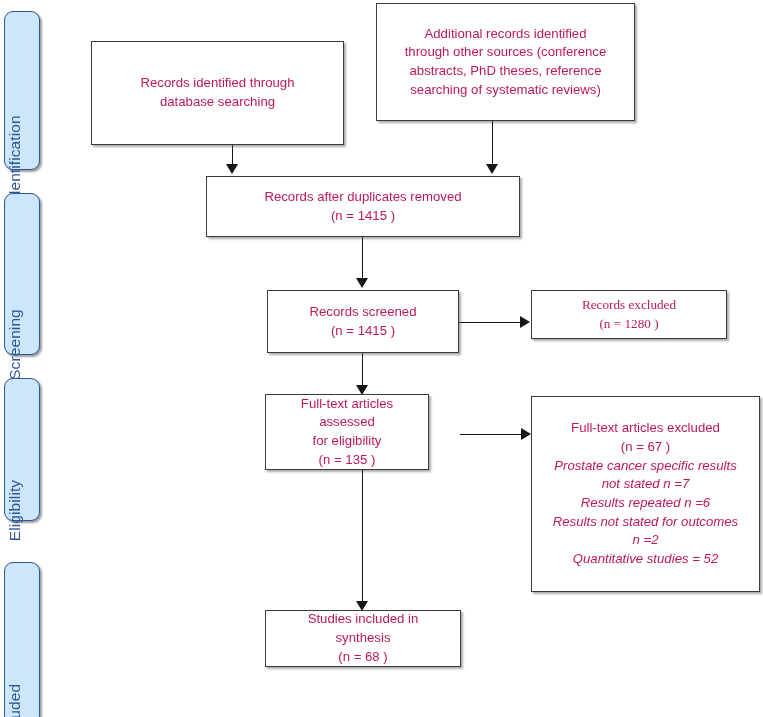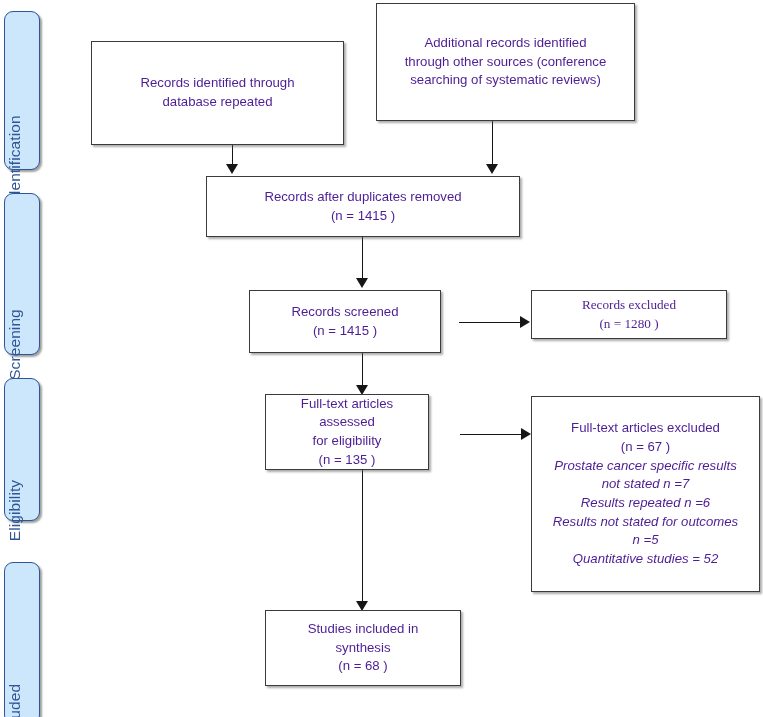--- a/index.html
+++ b/index.html
@@ -50,21 +50,21 @@
     box-shadow: 2px 2px 2px rgba(90,90,90,0.5);
     display: flex;
     align-items: center;
     justify-content: center;
   }
   .flow-box-text {
     width: 100%;
     text-align: center;
     font-size: 13.2px;
     line-height: 1.42;
-    color: #4c1d95;
+    color: #be185d;
     padding: 0 6px;
     box-sizing: border-box;
   }
   .flow-box-text .it {
     display: block;
     font-style: italic;
   }
   .flow-box-text .rm {
     display: block;
   }
@@ -135,40 +135,41 @@
 
   <div class="conn-h" style="left:460px; top:434px; width:62px;"></div>
   <div class="arrow-right" style="left:521px; top:428px;"></div>
 
   <div class="conn-v" style="left:362px; top:470px; height:133px;"></div>
   <div class="arrow-down" style="left:356px; top:601px;"></div>
 
   <div class="flow-box" style="left:91px; top:41px; width:253px; height:104px;">
     <div class="flow-box-text">
       <span class="rm">Records identified through</span>
-      <span class="rm">database repeated</span>
+      <span class="rm">database searching</span>
     </div>
   </div>
 
   <div class="flow-box" style="left:376px; top:3px; width:259px; height:118px;">
     <div class="flow-box-text">
       <span class="rm">Additional records identified</span>
       <span class="rm">through other sources (conference</span>
+      <span class="rm">abstracts, PhD theses, reference</span>
       <span class="rm">searching of systematic reviews)</span>
     </div>
   </div>
 
   <div class="flow-box" style="left:206px; top:176px; width:314px; height:61px;justify-content:center;">
     <div class="flow-box-text">
       <span class="rm">Records after duplicates removed</span>
       <span class="rm">(n =  1415 )</span>
     </div>
   </div>
 
-  <div class="flow-box" style="left:249px; top:290px; width:192px; height:63px;">
+  <div class="flow-box" style="left:267px; top:290px; width:192px; height:63px;">
     <div class="flow-box-text">
       <span class="rm">Records screened</span>
       <span class="rm">(n =  1415 )</span>
     </div>
   </div>
 
   <div class="flow-box" style="left:531px; top:290px; width:196px; height:49px;font-family:Liberation Serif, serif;">
     <div class="flow-box-text">
       <span class="rm">Records excluded</span>
       <span class="rm">(n =  1280 )</span>
@@ -184,26 +185,26 @@
   </div>
 
   <div class="flow-box" style="left:531px; top:396px; width:229px; height:196px;">
     <div class="flow-box-text">
       <span class="rm">Full-text articles excluded</span>
       <span class="rm">(n =  67 )</span>
       <span class="it">Prostate cancer specific results</span>
       <span class="it">not stated n =7</span>
       <span class="it">Results repeated n =6</span>
       <span class="it">Results not stated for outcomes</span>
-      <span class="it">n =5</span>
+      <span class="it">n =2</span>
       <span class="it">Quantitative studies = 52</span>
     </div>
   </div>
 
-  <div class="flow-box" style="left:265px; top:610px; width:196px; height:76px;">
+  <div class="flow-box" style="left:265px; top:610px; width:196px; height:57px;">
     <div class="flow-box-text">
       <span class="rm">Studies included in</span>
       <span class="rm">synthesis</span>
       <span class="rm">(n =  68 )</span>
     </div>
   </div>
 
 </div>
 
 </body></html>

